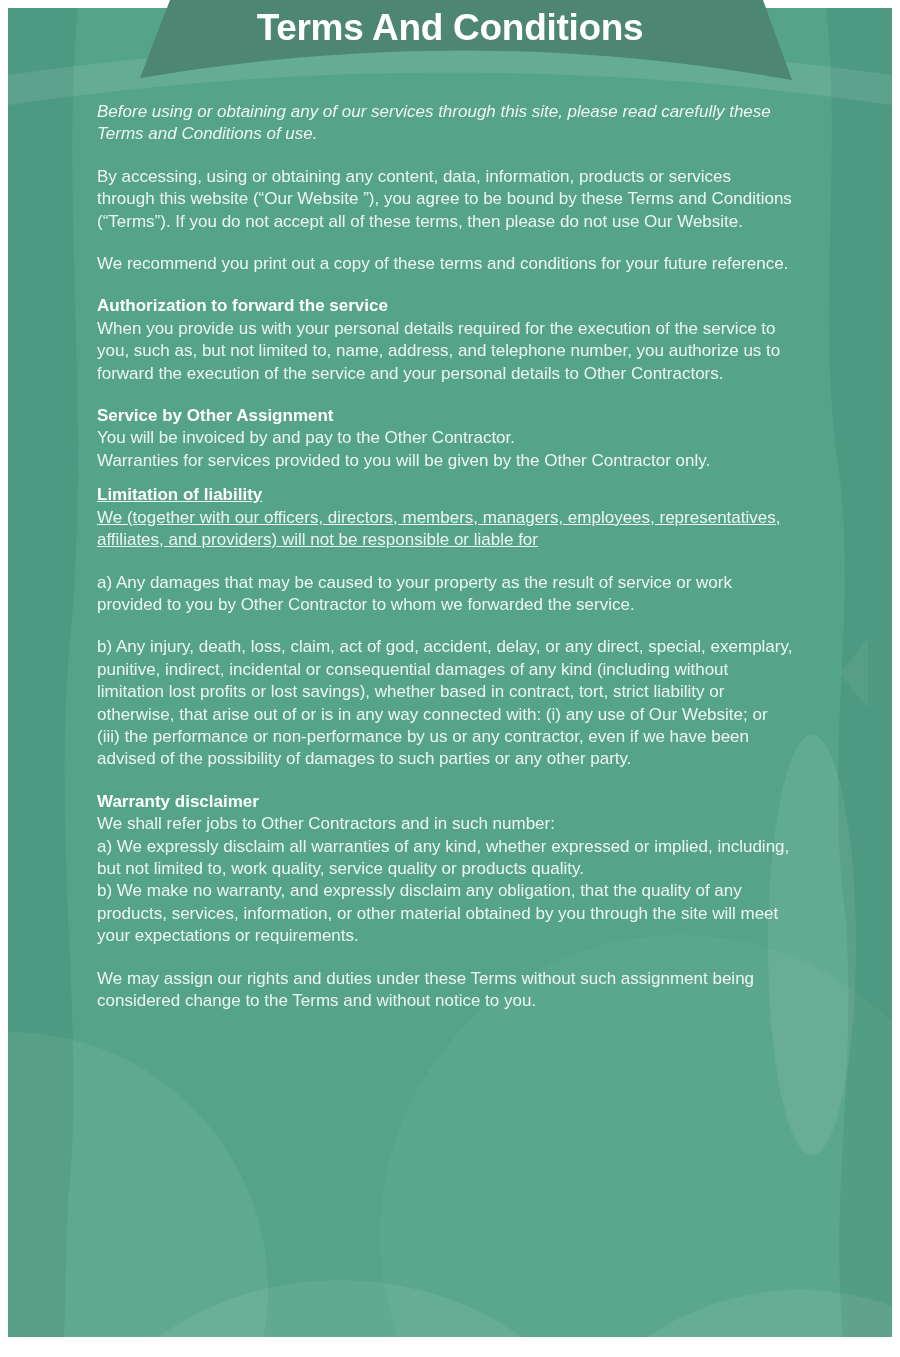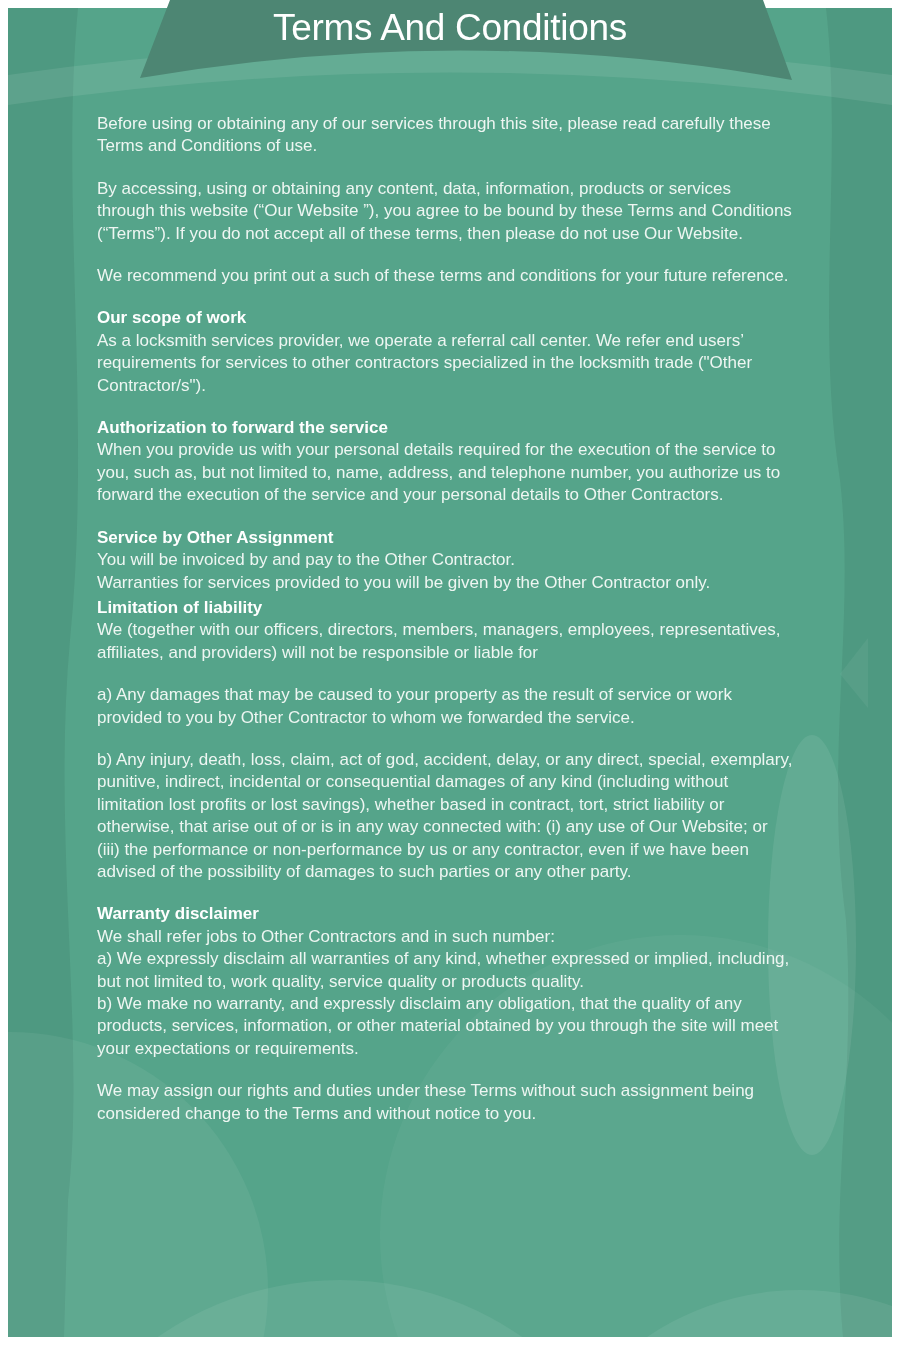--- a/index.html
+++ b/index.html
@@ -12,35 +12,35 @@
   }
   .frame{
     position:absolute;left:0;top:0;width:900px;height:1357px;
   }
   svg.bg{position:absolute;left:0;top:0;width:900px;height:1357px;display:block;}
   .title{
     position:absolute;left:0;top:4px;width:900px;
     text-align:center;
     color:#ffffff;
     font-size:37px;
-    font-weight:400;
+    font-weight:700;
     letter-spacing:-0.3px;
     line-height:48px;
     margin:0;
   }
   main.terms{
     position:absolute;
     left:97px;top:101px;width:696px;
     color:#eef6f2;
     font-size:17px;
     line-height:22.4px;
   }
   section.block{margin:20px 0 0 0;}
-  section.block:first-child{margin-top:12px;}
-  section.block.tight{margin-top:3px;}
+  section.block:first-child{margin-top:0;font-style:italic;}
+  section.block.tight{margin-top:12px;text-decoration:underline;}
   section.block h2{
     margin:0;
     font-size:17px;
     line-height:22.4px;
     font-weight:700;
     color:#ffffff;
   }
   section.block p{margin:0;}
 </style>
 </head>
@@ -77,25 +77,21 @@
   <h1 class="title">Terms And Conditions</h1>
 
   <main class="terms" id="terms-root">
       <section class="block">
         <p>Before using or obtaining any of our services through this site, please read carefully these Terms and Conditions of use.</p>
       </section>
       <section class="block">
         <p>By accessing, using or obtaining any content, data, information, products or services through this website (“Our Website ”), you agree to be bound by these Terms and Conditions (“Terms”). If you do not accept all of these terms, then please do not use Our Website.</p>
       </section>
       <section class="block">
-        <p>We recommend you print out a such of these terms and conditions for your future reference.</p>
-      </section>
-      <section class="block">
-        <h2>Our scope of work</h2>
-        <p>As a locksmith services provider, we operate a referral call center. We refer end users’ requirements for services to other contractors specialized in the locksmith trade ("Other Contractor/s").</p>
+        <p>We recommend you print out a copy of these terms and conditions for your future reference.</p>
       </section>
       <section class="block">
         <h2>Authorization to forward the service</h2>
         <p>When you provide us with your personal details required for the execution of the service to you, such as, but not limited to, name, address, and telephone number, you authorize us to forward the execution of the service and your personal details to Other Contractors.</p>
       </section>
       <section class="block">
         <h2>Service by Other Assignment</h2>
         <p>You will be invoiced by and pay to the Other Contractor.</p>
         <p>Warranties for services provided to you will be given by the Other Contractor only.</p>
       </section>

